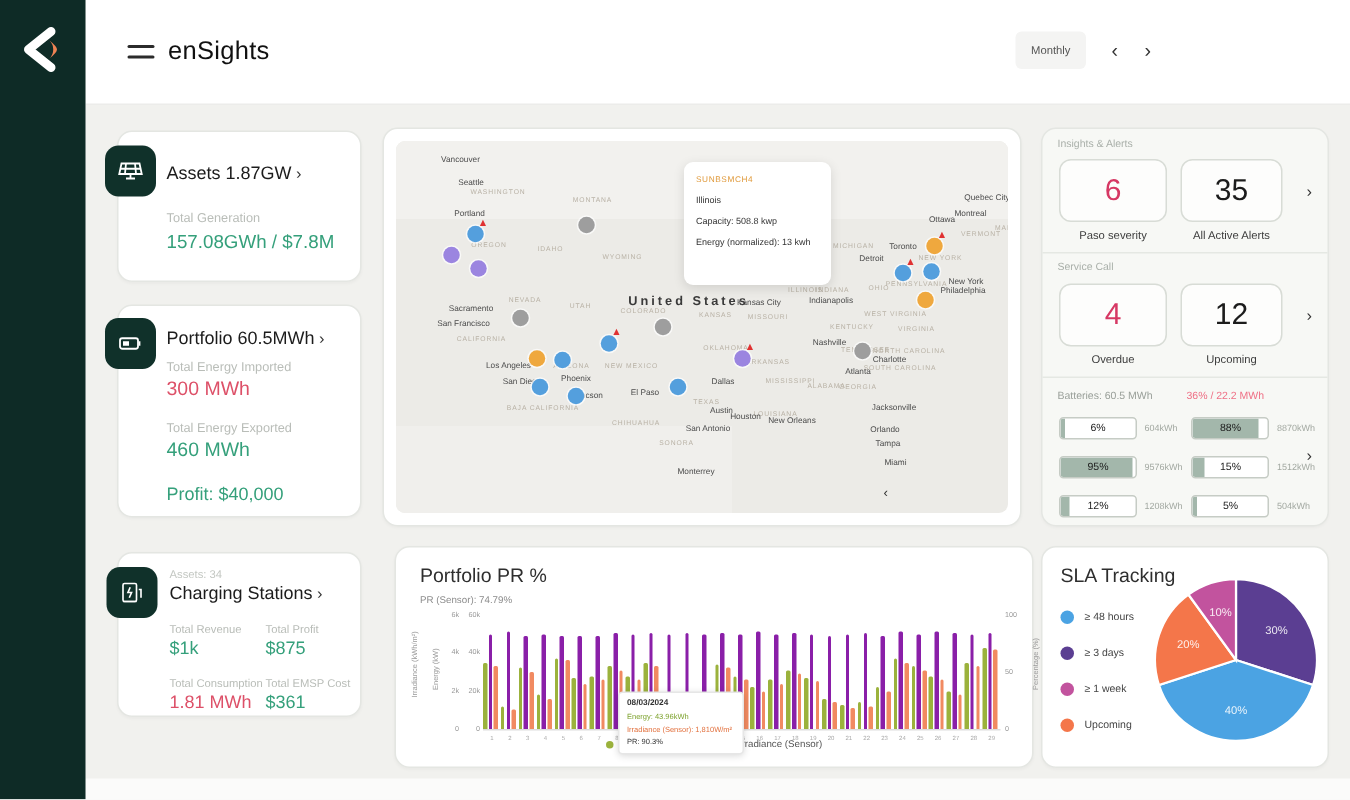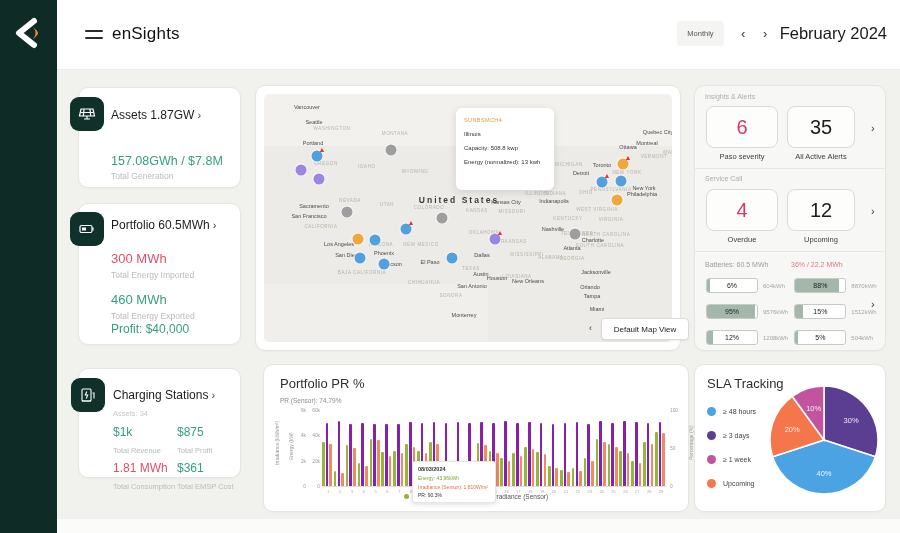--- a/index.html
+++ b/index.html
@@ -23,21 +23,21 @@
   
   .card { position:absolute; background:#fff; border:1px solid #e4e6e2; border-radius:10px; box-shadow:0 1px 2px rgba(0,0,0,0.03); }
   .tile { position:absolute; width:34px; height:34px; background:#10312a; border-radius:9px; z-index:6; display:flex; align-items:center; justify-content:center; }
 
   
   .card-solar { left:78px; top:87px; width:163px; height:101px; }
   .card-batt  { left:78px; top:203px; width:163px; height:142px; }
   .card-chg   { left:78px; top:368px; width:163px; height:110px; }
   .m-title { font-size:12px; color:#1c1c1c; cursor:pointer; }
   .m-chev { font-size:11px; color:#333; margin-left:3px; }
-  .m-label { font-size:8.5px; color:#b9bdb8;margin-top:31px; }
+  .m-label { font-size:8.5px; color:#b9bdb8; }
   .m-green { color:#35a07b; }
   .m-red { color:#dd5068; }
 
   .map-card { left:255px; top:85px; width:426px; height:266px; }
   .map-canvas { position:absolute; left:8px; top:8px; right:8px; bottom:8px; background:#ecebe7; border-radius:6px; overflow:hidden; }
   .canada-band { position:absolute; left:0; top:0; right:0; height:52px; background:#f2f1ee; }
   .mexico-band { position:absolute; left:0; bottom:0; width:55%; height:58px; background:#f0efec; }
   .state-label { position:absolute; font-size:4.5px; letter-spacing:0.6px; color:#b9b2a6; white-space:nowrap; transform:translate(-50%,-50%); }
   .city-label { position:absolute; font-size:5.5px; color:#4c4c4c; white-space:nowrap; transform:translate(-50%,-50%); }
   .country-label { position:absolute; font-size:8.5px; font-weight:bold; letter-spacing:2px; color:#3a3a3a; transform:translate(-50%,-50%); white-space:nowrap; }
@@ -114,21 +114,20 @@
 
   <div class="header">
     <div class="hamburger">
         <span></span>
         <span></span>
       </div>
     <div class="app-title">enSights</div>
     <button class="period-btn">Monthly</button>
     <button class="nav-chevron chev-prev">‹</button>
     <button class="nav-chevron chev-next">›</button>
-    <div class="date-label">February 2024</div>
   </div>
 
   <div class="tile" style="left:70px; top:97px;">
     <svg width="18" height="18" viewBox="0 0 18 18">
         <g stroke="#fff" stroke-width="1.2" fill="none">
       <path d="M3 4 L15 4 L16.5 11 L1.5 11 Z"></path>
           <path d="M6 4 L5.3 11 M12 4 L12.7 11 M2.4 7.5 L15.6 7.5"></path>
           <path d="M9 11 L9 14 M6 14 L12 14"></path>
         </g>
       </svg>
@@ -285,21 +284,20 @@
         <div class="marker" style="left: 111px; top: 146px; background: rgb(84, 159, 221);"></div>
         <div class="marker" style="left: 96px; top: 164px; background: rgb(84, 159, 221);"></div>
         <div class="marker" style="left: 120px; top: 170px; background: rgb(84, 159, 221);"></div>
         <div class="marker" style="left: 188px; top: 164px; background: rgb(84, 159, 221);"></div>
         <div class="marker" style="left: 231px; top: 145px; background: rgb(155, 133, 224);"></div>
         <div class="marker-alert" style="left: 236px; top: 138px;">▲</div>
         <div class="marker" style="left: 311px; top: 140px; background: rgb(158, 158, 158);"></div>
       </div>
     <div class="map-view-bar">
       <span class="mv-prev">‹</span>
-      <button class="map-view-btn">Default Map View</button>
       <span class="mv-next">›</span>
     </div>
   </div>
 
   <div class="card insights-card">
     <div class="section-label" style="top:7px;">Insights &amp; Alerts</div>
     <div class="num-box num-red" style="left:11px; top:20px;">6</div>
     <div class="num-box num-dark" style="left:92px; top:20px; width:68px;">35</div>
     <div class="box-caption" style="left:7px; top:66px;">Paso severity</div>
     <div class="box-caption" style="left:86px; top:66px;">All Active Alerts</div>

